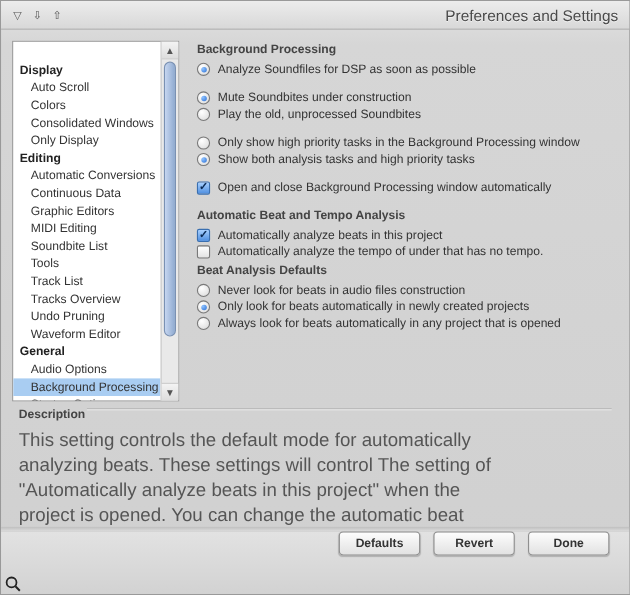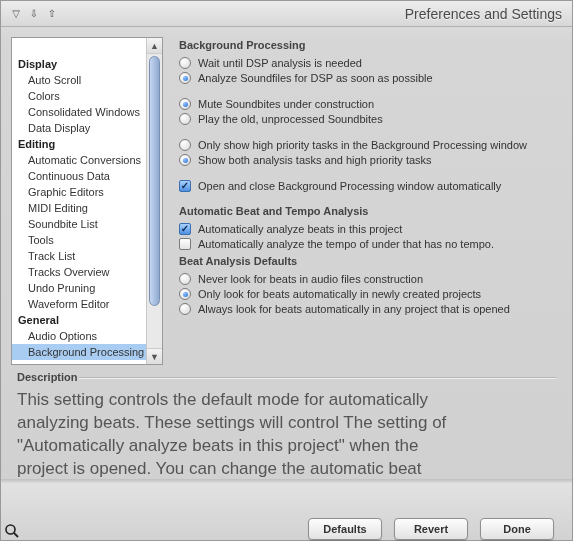--- a/index.html
+++ b/index.html
@@ -150,39 +150,39 @@
     content: "✓";
     color: #0a2a55;
     font-size: 10px;
     line-height: 1;
     font-weight: bold;
   }
   .desc-area {
     margin: 6px 16px 0 16px;
   }
   .desc-hr {
-    display: flex; align-items: center; gap: 1px;
+    display: flex; align-items: flex-start; gap: 1px;
     margin-bottom: 6px;
   }
   .desc-hr .label { font-weight: bold; font-size:11px; color:#444; }
   .desc-hr .line { flex:1; height:1px; background:#b8b8b8; box-shadow: 0 1px 0 #efefef; }
   .desc-text {
     font-size: 17px;
     color: #555;
     line-height: 1.35;
     max-width: 430px;
   }
   .footer {
     position: absolute;
     left: 0; right: 0; bottom: 0;
     height: 58px;
     border-top: 1px solid #b8b8b8;
     background: linear-gradient(#e2e2e2,#d2d2d2);
     display: flex;
-    align-items: flex-end;
+    align-items: flex-start;
     justify-content: flex-end;
     padding: 0 18px;
     gap: 12px;
   }
   .footer-divider {
     position:absolute; top:-4px; left:0; right:0; height:4px;
     background: linear-gradient(#bfbfbf,#dcdcdc);
   }
   .btn {
     min-width: 74px;
@@ -218,21 +218,21 @@
   </div>
 
   <div class="body">
 
     <div class="sidebar-wrap">
       <div class="sidebar">
         <div class="sb-cat">Display</div>
         <div class="sb-item">Auto Scroll</div>
         <div class="sb-item">Colors</div>
         <div class="sb-item">Consolidated Windows</div>
-        <div class="sb-item">Data Display</div>
+        <div class="sb-item">Only Display</div>
 
         <div class="sb-cat">Editing</div>
         <div class="sb-item">Automatic Conversions</div>
         <div class="sb-item">Continuous Data</div>
         <div class="sb-item">Graphic Editors</div>
         <div class="sb-item">MIDI Editing</div>
         <div class="sb-item">Soundbite List</div>
         <div class="sb-item">Tools</div>
         <div class="sb-item">Track List</div>
         <div class="sb-item">Tracks Overview</div>
@@ -250,24 +250,20 @@
         <div class="sb-arrow">▲</div>
         <div class="sb-thumb"></div>
         <div class="sb-arrow bottom">▼</div>
       </div>
     </div>
 
     <div class="content">
       <div class="section-title">Background Processing</div>
 
       <div class="opt-row">
-        <span class="radio"></span>
-        <span>Wait until DSP analysis is needed</span>
-      </div>
-      <div class="opt-row">
         <span class="radio checked"></span>
         <span>Analyze Soundfiles for DSP as soon as possible</span>
       </div>
 
       <div class="gap"></div>
 
       <div class="opt-row">
         <span class="radio checked"></span>
         <span>Mute Soundbites under construction</span>
       </div>

